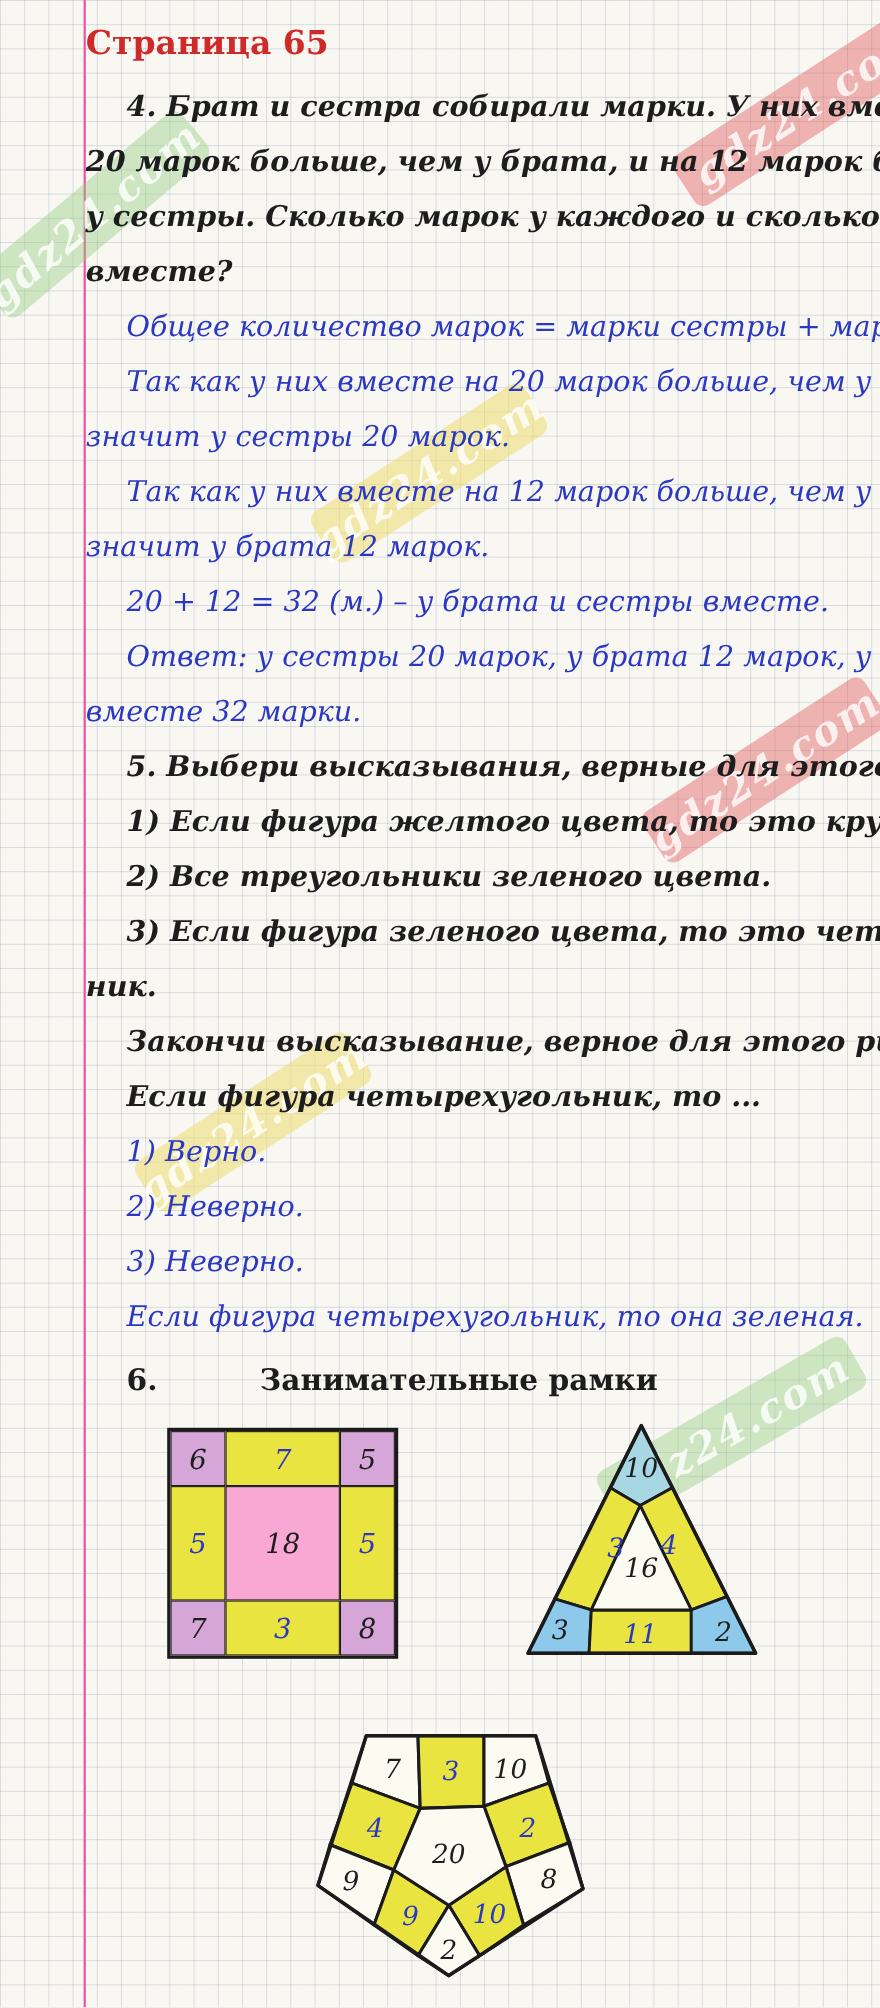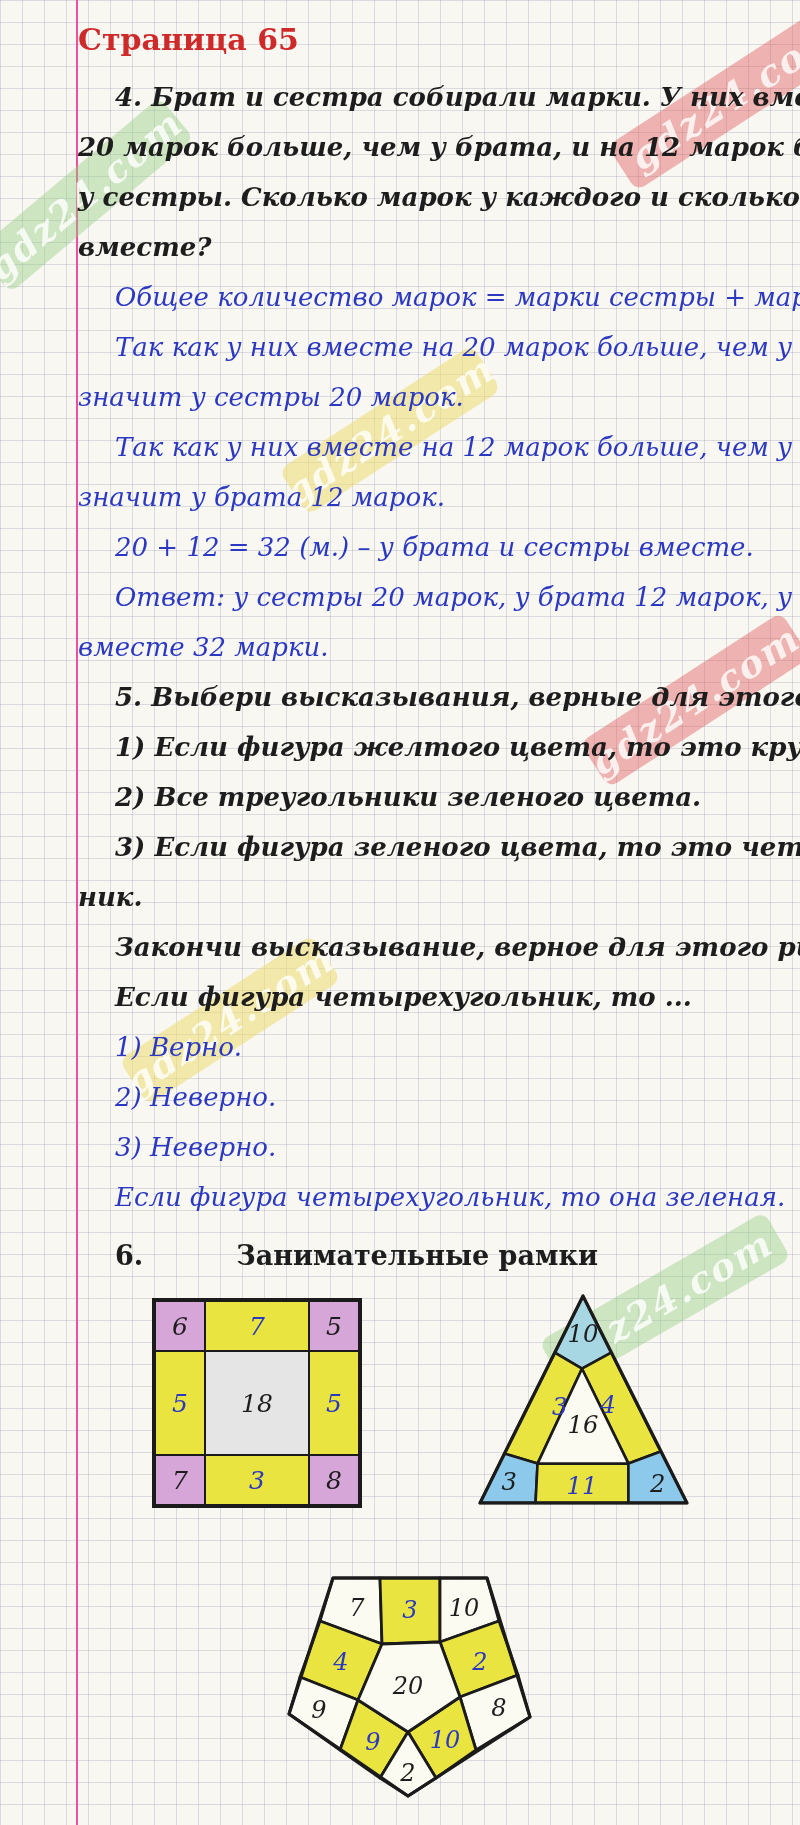--- a/index.html
+++ b/index.html
@@ -49,21 +49,21 @@
     position:absolute;left:152px;top:1298px;z-index:2;
     display:grid;grid-template-columns:50px 104px 50px;grid-template-rows:50px 104px 50px;
     border:3px solid #1b1b1b;background:#fcfbf2;
   }
   .sq-cell{
     border:1.5px solid #1b1b1b;display:flex;align-items:center;justify-content:center;
     font-size:25px;font-style:italic;
   }
   .c-lilac{background:#d6a6d8;color:#1d1d1d;}
   .c-yellow{background:#e9e43f;color:#2a38c2;}
-  .c-white{background:#e5e5e5;color:#1d1d1d;text-align:center;}
+  .c-white{background:#f9a8d4;color:#1d1d1d;text-align:center;}
 
   .tri-frame{position:absolute;left:478px;top:1294px;z-index:2;}
   .pent-frame{position:absolute;left:287px;top:1574px;z-index:2;}
   .fig-num{font-family:"DejaVu Serif", serif;font-style:italic;font-size:24px;}
   .fig-black{fill:#1d1d1d;}
   .fig-blue{fill:#2a38c2;}
 </style>
 </head>
 <body>
 

